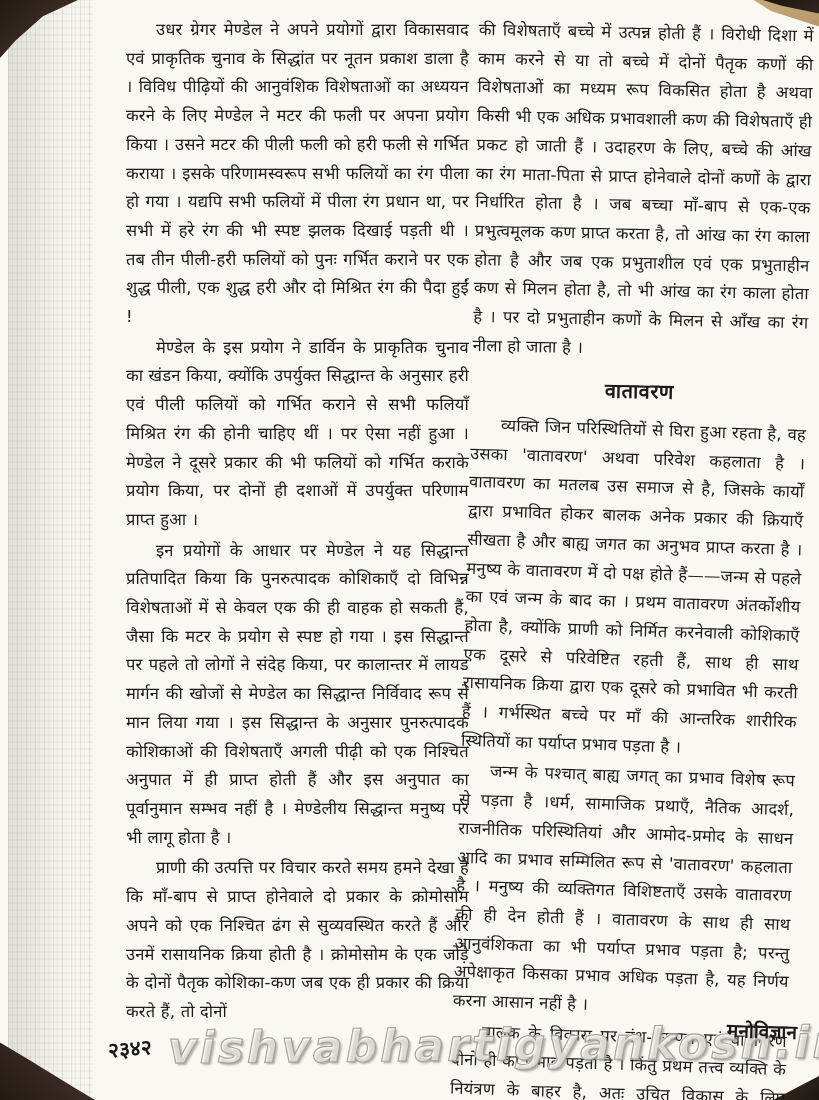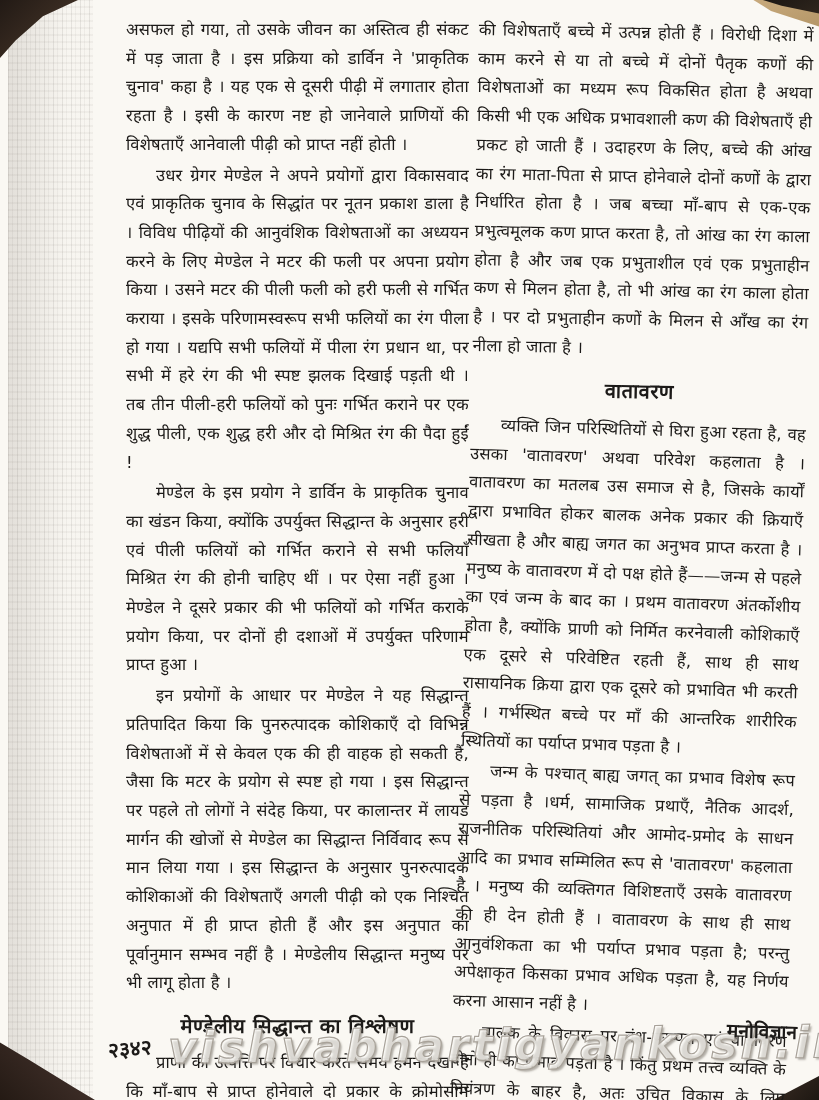--- a/index.html
+++ b/index.html
@@ -126,25 +126,23 @@
   <div class="binding-strip"></div>
   <div class="corner-tl"></div>
   <div class="corner-bl"></div>
   <div class="corner-tr-tan"></div>
   <div class="corner-tr-dark"></div>
   <div class="corner-br"></div>
 
   <div class="content">
 
     <div class="col left-col">
-      <p>असफल हो गया, तो उसके जीवन का अस्तित्व ही संकट में पड़ जाता है । इस प्रक्रिया को डार्विन ने 'प्राकृतिक चुनाव' कहा है । यह एक से दूसरी पीढ़ी में लगातार होता रहता है । इसी के कारण नष्ट हो जानेवाले प्राणियों की विशेषताएँ आनेवाली पीढ़ी को प्राप्त नहीं होती ।</p>
       <p class="indent">उधर ग्रेगर मेण्डेल ने अपने प्रयोगों द्वारा विकासवाद एवं प्राकृतिक चुनाव के सिद्धांत पर नूतन प्रकाश डाला है । विविध पीढ़ियों की आनुवंशिक विशेषताओं का अध्ययन करने के लिए मेण्डेल ने मटर की फली पर अपना प्रयोग किया । उसने मटर की पीली फली को हरी फली से गर्भित कराया । इसके परिणामस्वरूप सभी फलियों का रंग पीला हो गया । यद्यपि सभी फलियों में पीला रंग प्रधान था, पर सभी में हरे रंग की भी स्पष्ट झलक दिखाई पड़ती थी । तब तीन पीली-हरी फलियों को पुनः गर्भित कराने पर एक शुद्ध पीली, एक शुद्ध हरी और दो मिश्रित रंग की पैदा हुईं !</p>
       <p class="indent">मेण्डेल के इस प्रयोग ने डार्विन के प्राकृतिक चुनाव का खंडन किया, क्योंकि उपर्युक्त सिद्धान्त के अनुसार हरी एवं पीली फलियों को गर्भित कराने से सभी फलियाँ मिश्रित रंग की होनी चाहिए थीं । पर ऐसा नहीं हुआ । मेण्डेल ने दूसरे प्रकार की भी फलियों को गर्भित कराके प्रयोग किया, पर दोनों ही दशाओं में उपर्युक्त परिणाम प्राप्त हुआ ।</p>
       <p class="indent">इन प्रयोगों के आधार पर मेण्डेल ने यह सिद्धान्त प्रतिपादित किया कि पुनरुत्पादक कोशिकाएँ दो विभिन्न विशेषताओं में से केवल एक की ही वाहक हो सकती हैं, जैसा कि मटर के प्रयोग से स्पष्ट हो गया । इस सिद्धान्त पर पहले तो लोगों ने संदेह किया, पर कालान्तर में लायड मार्गन की खोजों से मेण्डेल का सिद्धान्त निर्विवाद रूप से मान लिया गया । इस सिद्धान्त के अनुसार पुनरुत्पादक कोशिकाओं की विशेषताएँ अगली पीढ़ी को एक निश्चित अनुपात में ही प्राप्त होती हैं और इस अनुपात का पूर्वानुमान सम्भव नहीं है । मेण्डेलीय सिद्धान्त मनुष्य पर भी लागू होता है ।</p>
-      <h2>मेण्डेलीय सिद्धान्त का विश्लेषण</h2>
       <p class="indent">प्राणी की उत्पत्ति पर विचार करते समय हमने देखा है कि माँ-बाप से प्राप्त होनेवाले दो प्रकार के क्रोमोसोम अपने को एक निश्चित ढंग से सुव्यवस्थित करते हैं और उनमें रासायनिक क्रिया होती है । क्रोमोसोम के एक जोड़े के दोनों पैतृक कोशिका-कण जब एक ही प्रकार की क्रिया करते हैं, तो दोनों</p>
     </div>
 
     <div class="col right-col">
       <p>की विशेषताएँ बच्चे में उत्पन्न होती हैं । विरोधी दिशा में काम करने से या तो बच्चे में दोनों पैतृक कणों की विशेषताओं का मध्यम रूप विकसित होता है अथवा किसी भी एक अधिक प्रभावशाली कण की विशेषताएँ ही प्रकट हो जाती हैं । उदाहरण के लिए, बच्चे की आंख का रंग माता-पिता से प्राप्त होनेवाले दोनों कणों के द्वारा निर्धारित होता है । जब बच्चा माँ-बाप से एक-एक प्रभुत्वमूलक कण प्राप्त करता है, तो आंख का रंग काला होता है और जब एक प्रभुताशील एवं एक प्रभुताहीन कण से मिलन होता है, तो भी आंख का रंग काला होता है । पर दो प्रभुताहीन कणों के मिलन से आँख का रंग नीला हो जाता है ।</p>
       <h2>वातावरण</h2>
       <div class="skew-more">
         <p class="indent">व्यक्ति जिन परिस्थितियों से घिरा हुआ रहता है, वह उसका 'वातावरण' अथवा परिवेश कहलाता है । वातावरण का मतलब उस समाज से है, जिसके कार्यों द्वारा प्रभावित होकर बालक अनेक प्रकार की क्रियाएँ सीखता है और बाह्य जगत का अनुभव प्राप्त करता है । मनुष्य के वातावरण में दो पक्ष होते हैं——जन्म से पहले का एवं जन्म के बाद का । प्रथम वातावरण अंतर्कोशीय होता है, क्योंकि प्राणी को निर्मित करनेवाली कोशिकाएँ एक दूसरे से परिवेष्टित रहती हैं, साथ ही साथ रासायनिक क्रिया द्वारा एक दूसरे को प्रभावित भी करती हैं । गर्भस्थित बच्चे पर माँ की आन्तरिक शारीरिक स्थितियों का पर्याप्त प्रभाव पड़ता है ।</p>
         <p class="indent">जन्म के पश्चात् बाह्य जगत् का प्रभाव विशेष रूप से पड़ता है ।धर्म, सामाजिक प्रथाएँ, नैतिक आदर्श, राजनीतिक परिस्थितियां और आमोद-प्रमोद के साधन आदि का प्रभाव सम्मिलित रूप से 'वातावरण' कहलाता है । मनुष्य की व्यक्तिगत विशिष्टताएँ उसके वातावरण की ही देन होती हैं । वातावरण के साथ ही साथ आनुवंशिकता का भी पर्याप्त प्रभाव पड़ता है; परन्तु अपेक्षाकृत किसका प्रभाव अधिक पड़ता है, यह निर्णय करना आसान नहीं है ।</p>
         <p class="indent">बालक के विकास पर वंश-परम्परा एवं वातावरण दोनों ही का प्रभाव पड़ता है । किंतु प्रथम तत्त्व व्यक्ति के नियंत्रण के बाहर है, अतः उचित विकास के लिए समुचित वातावरण उत्पन्न करना ही अधिक सुलभ है ।</p>

